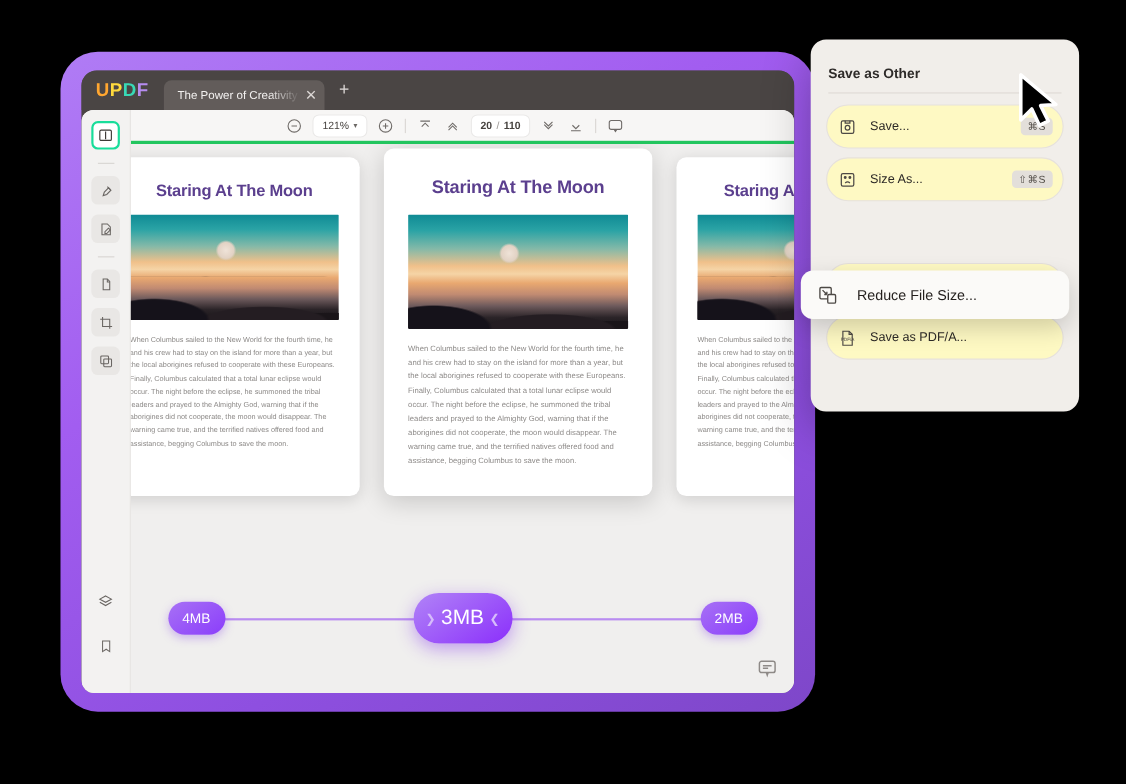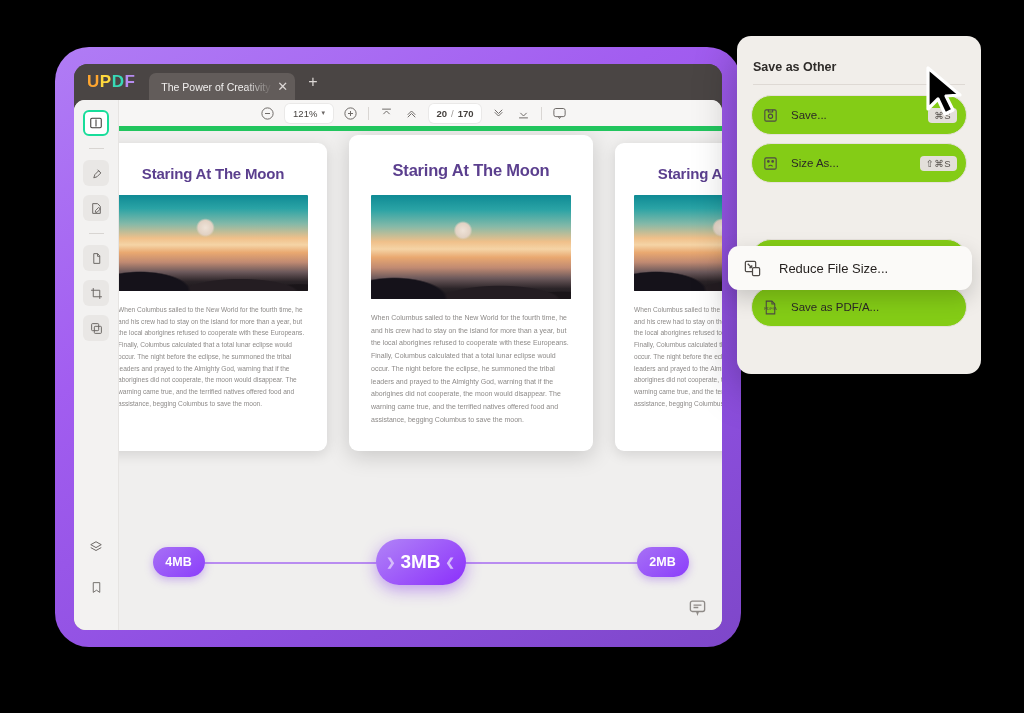--- a/index.html
+++ b/index.html
@@ -74,21 +74,21 @@
     background:#e9e7e5; color:#6a6663; cursor:pointer;
   }
   .rail-btn.active { background:#ffffff; border:2px solid #18dd9a; }
   .rail-sep { width:15px; height:1px; background:#d8d5d2; margin:3px 0 11px; }
   .rail-bottom { position:absolute; bottom:16px; display:flex; flex-direction:column; align-items:center; }
   .rail-bottom .rail-btn { background:transparent; margin-bottom:14px; }
 
   
   .content { flex:1; display:flex; flex-direction:column; min-width:0; }
   .toolbar {
-    height:31px; background:#f7f6f5; border-bottom:5px solid #22c55e;
+    height:31px; background:#f7f6f5; border-bottom:3px solid #22c55e;
     display:flex; align-items:center; justify-content:center; gap:10px;
     padding-right:14px;
   }
   .tb-icon { color:#6f6b68; display:flex; align-items:center; cursor:pointer; }
   .zoom-box, .page-box {
     background:#fff; border-radius:5px; height:19px;
     display:flex; align-items:center; justify-content:center;
     font-size:9.5px; color:#46423f; box-shadow:0 0 0 1px rgba(0,0,0,.05);
     cursor:pointer;
   }
@@ -136,21 +136,21 @@
 
   
   .meter {
     position:absolute; left:0; right:0; bottom:46px; height:44px;
     display:flex; align-items:center; justify-content:center;
   }
   .meter-inner { position:relative; width:536px; display:flex; align-items:center; justify-content:space-between; }
   .meter-line { position:absolute; left:40px; right:40px; top:50%; height:1.6px; background:#b98cf0; }
   .pill {
     position:relative; z-index:2; border-radius:999px; color:#fff;
-    font-weight:bold; display:flex; align-items:center; justify-content:center;
+    font-weight:normal; display:flex; align-items:center; justify-content:center;
     background:linear-gradient(145deg,#a771f5,#8b3dfb);
     box-shadow:0 3px 9px rgba(130,60,230,.35);
   }
   .pill.small { width:52px; height:30px; font-size:12.5px; }
   .pill.big {
     width:90px; height:46px; font-size:19px; gap:5px;
     background:linear-gradient(145deg,#b184f7,#8b2ffb);
     box-shadow:0 5px 16px rgba(130,50,235,.45);
   }
   .pill.big .arw { font-size:11px; color:#d6bcfb; }
@@ -164,21 +164,21 @@
   
   .popover {
     position:absolute; left:737px; top:36px; width:244px; height:338px;
     background:#f1eeea; border-radius:14px;
     box-shadow:0 14px 44px rgba(0,0,0,.3);
     padding:20px 14px 14px;
   }
   .pop-title { font-size:12.5px; color:#2e2b29; font-weight:600; margin:4px 2px 10px; }
   .pop-rule { height:1px; background:#ded9d4; margin:0 2px 10px; }
   .menu-item {
-    height:40px; background:#84cc16; border:1px solid #e6e1dc; border-radius:20px;
+    height:40px; background:#fef9c3; border:1px solid #e6e1dc; border-radius:20px;
     display:flex; align-items:center; padding:0 9px; margin-bottom:8px;
     cursor:pointer;
   }
   .mi-icon { width:19px; height:19px; color:#4d4945; flex-shrink:0; display:flex; align-items:center; justify-content:center; }
   .mi-label { flex:1; margin-left:11px; font-size:11.5px; color:#2c2926; }
   .mi-key {
     background:#e3dfda; border-radius:4px; padding:2px 6px;
     font-size:9.5px; color:#55504b; letter-spacing:.5px;
   }
 
@@ -301,21 +301,21 @@
             </span>
             <span class="tb-icon">
               <svg width="15" height="15" viewBox="0 0 24 24" fill="none" stroke="currentColor" stroke-width="1.6">
                   <path d="M6 14l6-6 6 6"></path>
                   <path d="M6 18l6-6 6 6"></path>
                 </svg>
             </span>
             <div class="page-box">
               <span>20</span>
               <span class="sl">/</span>
-              <span>170</span>
+              <span>110</span>
             </div>
             <span class="tb-icon">
               <svg width="15" height="15" viewBox="0 0 24 24" fill="none" stroke="currentColor" stroke-width="1.6">
                   <path d="M6 6l6 6 6-6"></path>
                   <path d="M6 10l6 6 6-6"></path>
                 </svg>
             </span>
             <span class="tb-icon">
               <svg width="15" height="15" viewBox="0 0 24 24" fill="none" stroke="currentColor" stroke-width="1.6">
                   <path d="M7 11l5 5 5-5"></path>

